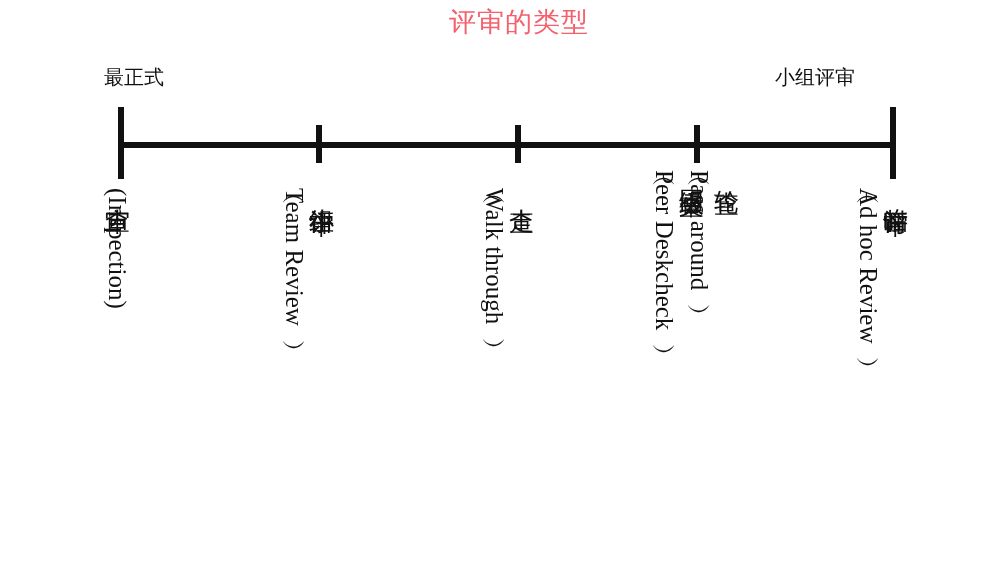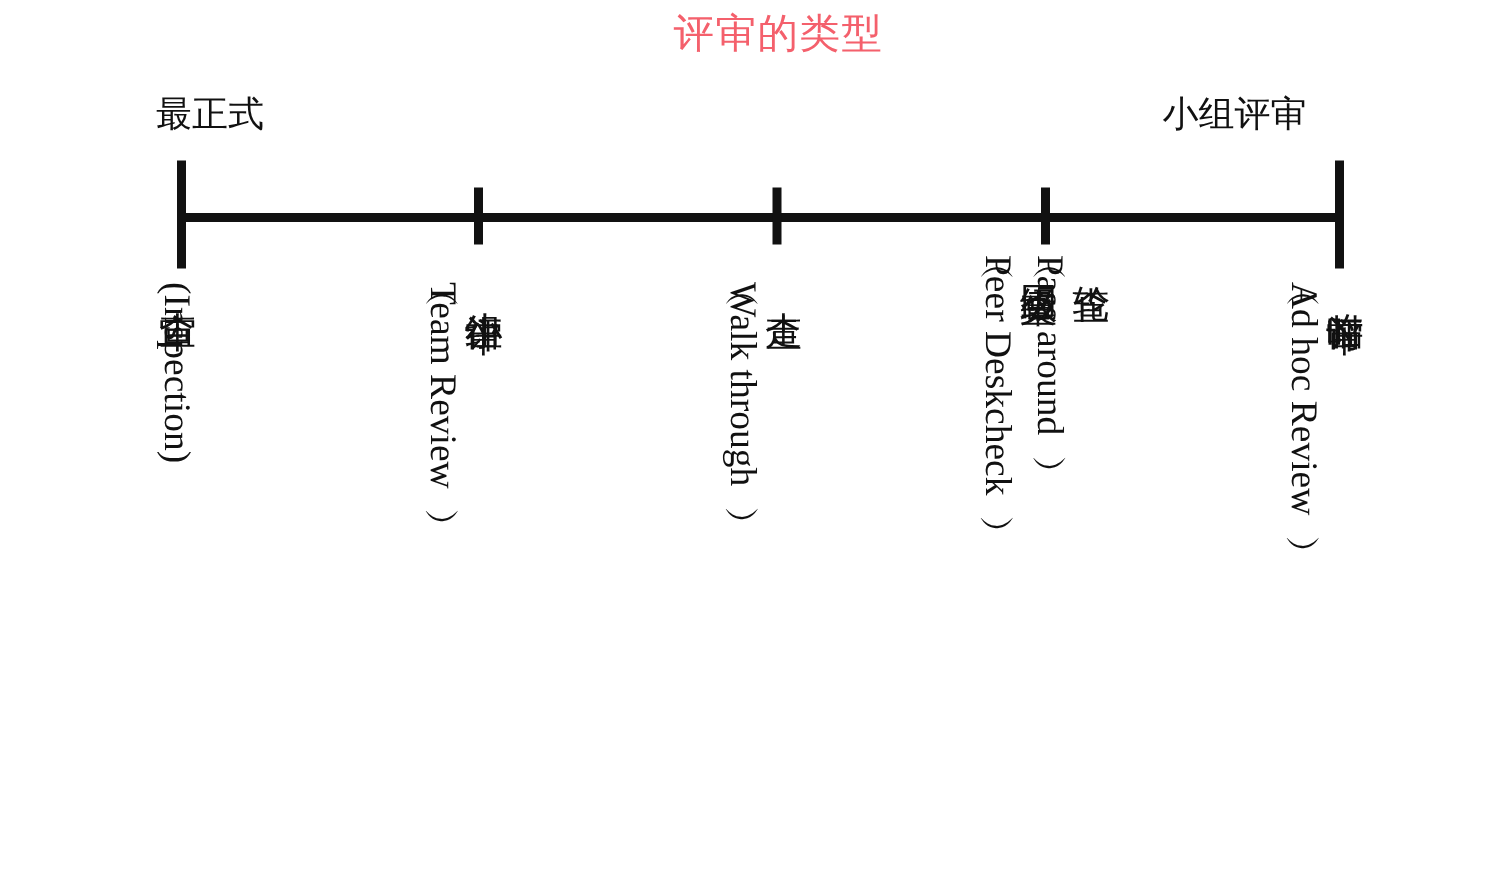--- a/index.html
+++ b/index.html
@@ -30,21 +30,21 @@
     letter-spacing: 1px;
     color: #f4606c;
     white-space: nowrap;
     padding-left: 19px;
   }
 
   
   .end-caption {
     position: absolute;
     font-family: "Liberation Serif", "DejaVu Serif", serif;
-    font-size: 24px;
+    font-size: 20px;
     line-height: 30px;
     white-space: nowrap;
     color: #111;
   }
   #caption-most-formal  { left: 104px; top: 62px; }
   #caption-least-formal { left: 775px; top: 62px; }
 
   
   #axis-line {
     position: absolute;

